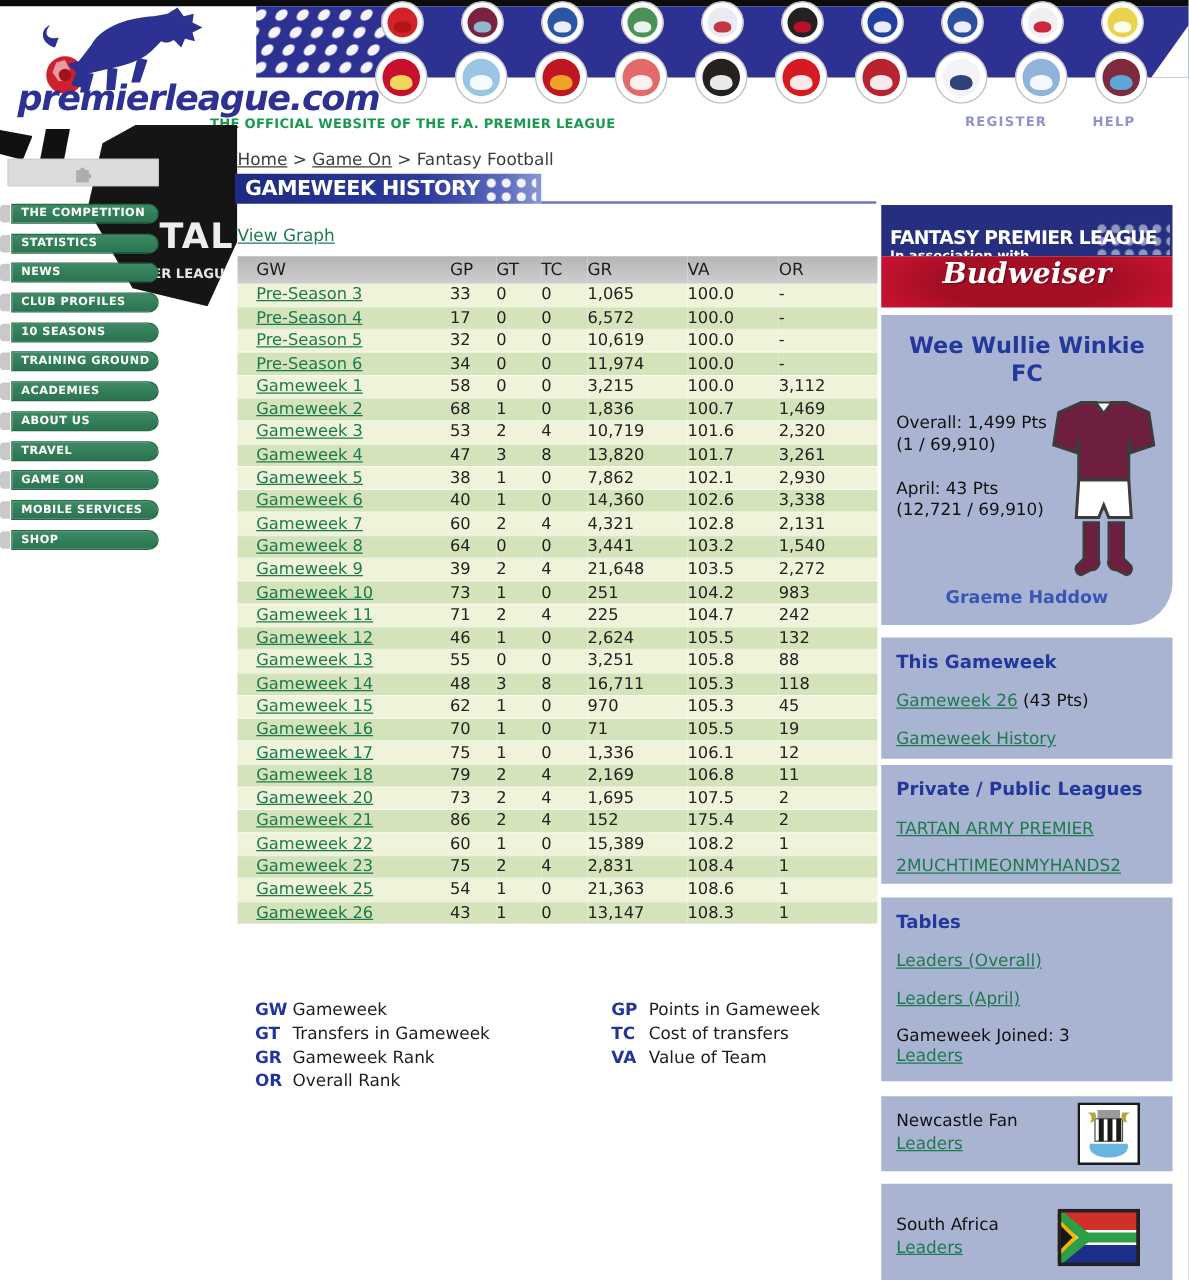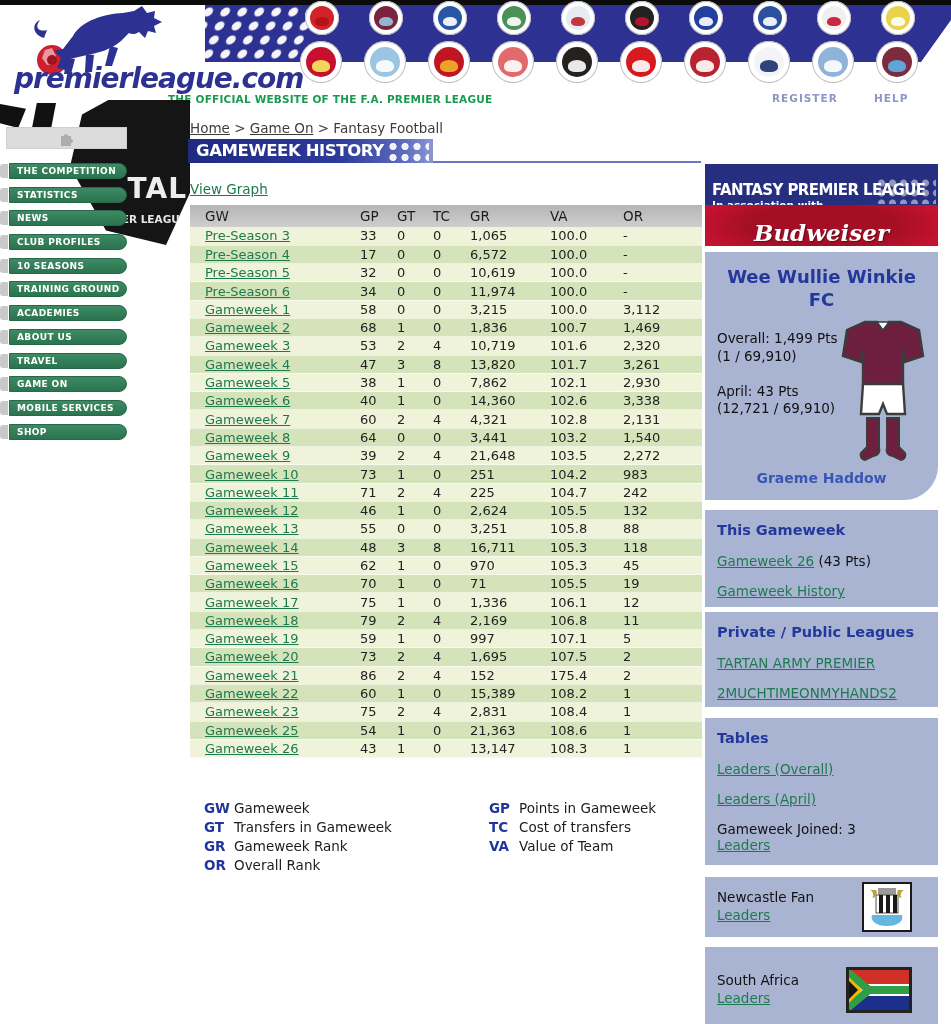--- a/index.html
+++ b/index.html
@@ -78,21 +78,21 @@
   .legend-desc { color:#1c1c1c; }
 
   
   .rp { position:absolute; left:705px; width:233px; }
   .fpl-banner { top:164px; height:41px; background:#262e7f; color:#fff; padding:17px 7px; overflow:hidden; }
   .fpl-title { font-size:15px; font-weight:bold; letter-spacing:-.6px; white-space:nowrap; }
   .fpl-sub { font-size:10.5px; font-weight:bold; }
   .fpl-banner .dots { position:absolute; right:2px; top:14px; width:60px; height:26px;
     background-image:radial-gradient(circle, rgba(255,255,255,.5) 0 3px, transparent 4px); background-size:11px 10px; }
   .bud-banner { top:205px; height:41px; background:radial-gradient(ellipse 70% 120% at 50% 50%, #a50f26 0 45%, #c41230 75%);
-    display:flex; align-items:flex-end; justify-content:center; cursor:pointer; }
+    display:flex; align-items:flex-start; justify-content:center; cursor:pointer; }
   .bud-script { color:#fff; font-family:"DejaVu Serif","Liberation Serif",serif; font-style:italic; font-weight:bold;
     font-size:23px; text-shadow:1px 1px 1px rgba(0,0,0,.4); }
   .panel { background:#a9b4d2; font-size:13.5px; color:#111; }
   .team-panel { top:252px; height:248px; border-radius:0 0 34px 0; }
   .team-name { padding-top:14px; text-align:center; font-size:18px; font-weight:bold; color:#24389b; line-height:1.25;
     width:210px; margin:0 auto; }
   .team-stats { position:absolute; left:12px; top:78px; width:130px; line-height:1.32; }
   .team-stats .blk { margin-bottom:17px; }
   .kit { position:absolute; left:136px; top:66px; }
   .manager { position:absolute; left:0; top:218px; width:100%; text-align:center; font-weight:bold; color:#3a56b4; font-size:14px; }
@@ -521,29 +521,20 @@
         <tr>
         <td><a class="glink">Gameweek 18</a></td>
         <td>79</td>
         <td>2</td>
         <td>4</td>
         <td>2,169</td>
         <td>106.8</td>
         <td>11</td>
       </tr>
         <tr>
-        <td><a class="glink">Gameweek 19</a></td>
-        <td>59</td>
-        <td>1</td>
-        <td>0</td>
-        <td>997</td>
-        <td>107.1</td>
-        <td>5</td>
-      </tr>
-        <tr>
         <td><a class="glink">Gameweek 20</a></td>
         <td>73</td>
         <td>2</td>
         <td>4</td>
         <td>1,695</td>
         <td>107.5</td>
         <td>2</td>
       </tr>
         <tr>
         <td><a class="glink">Gameweek 21</a></td>

